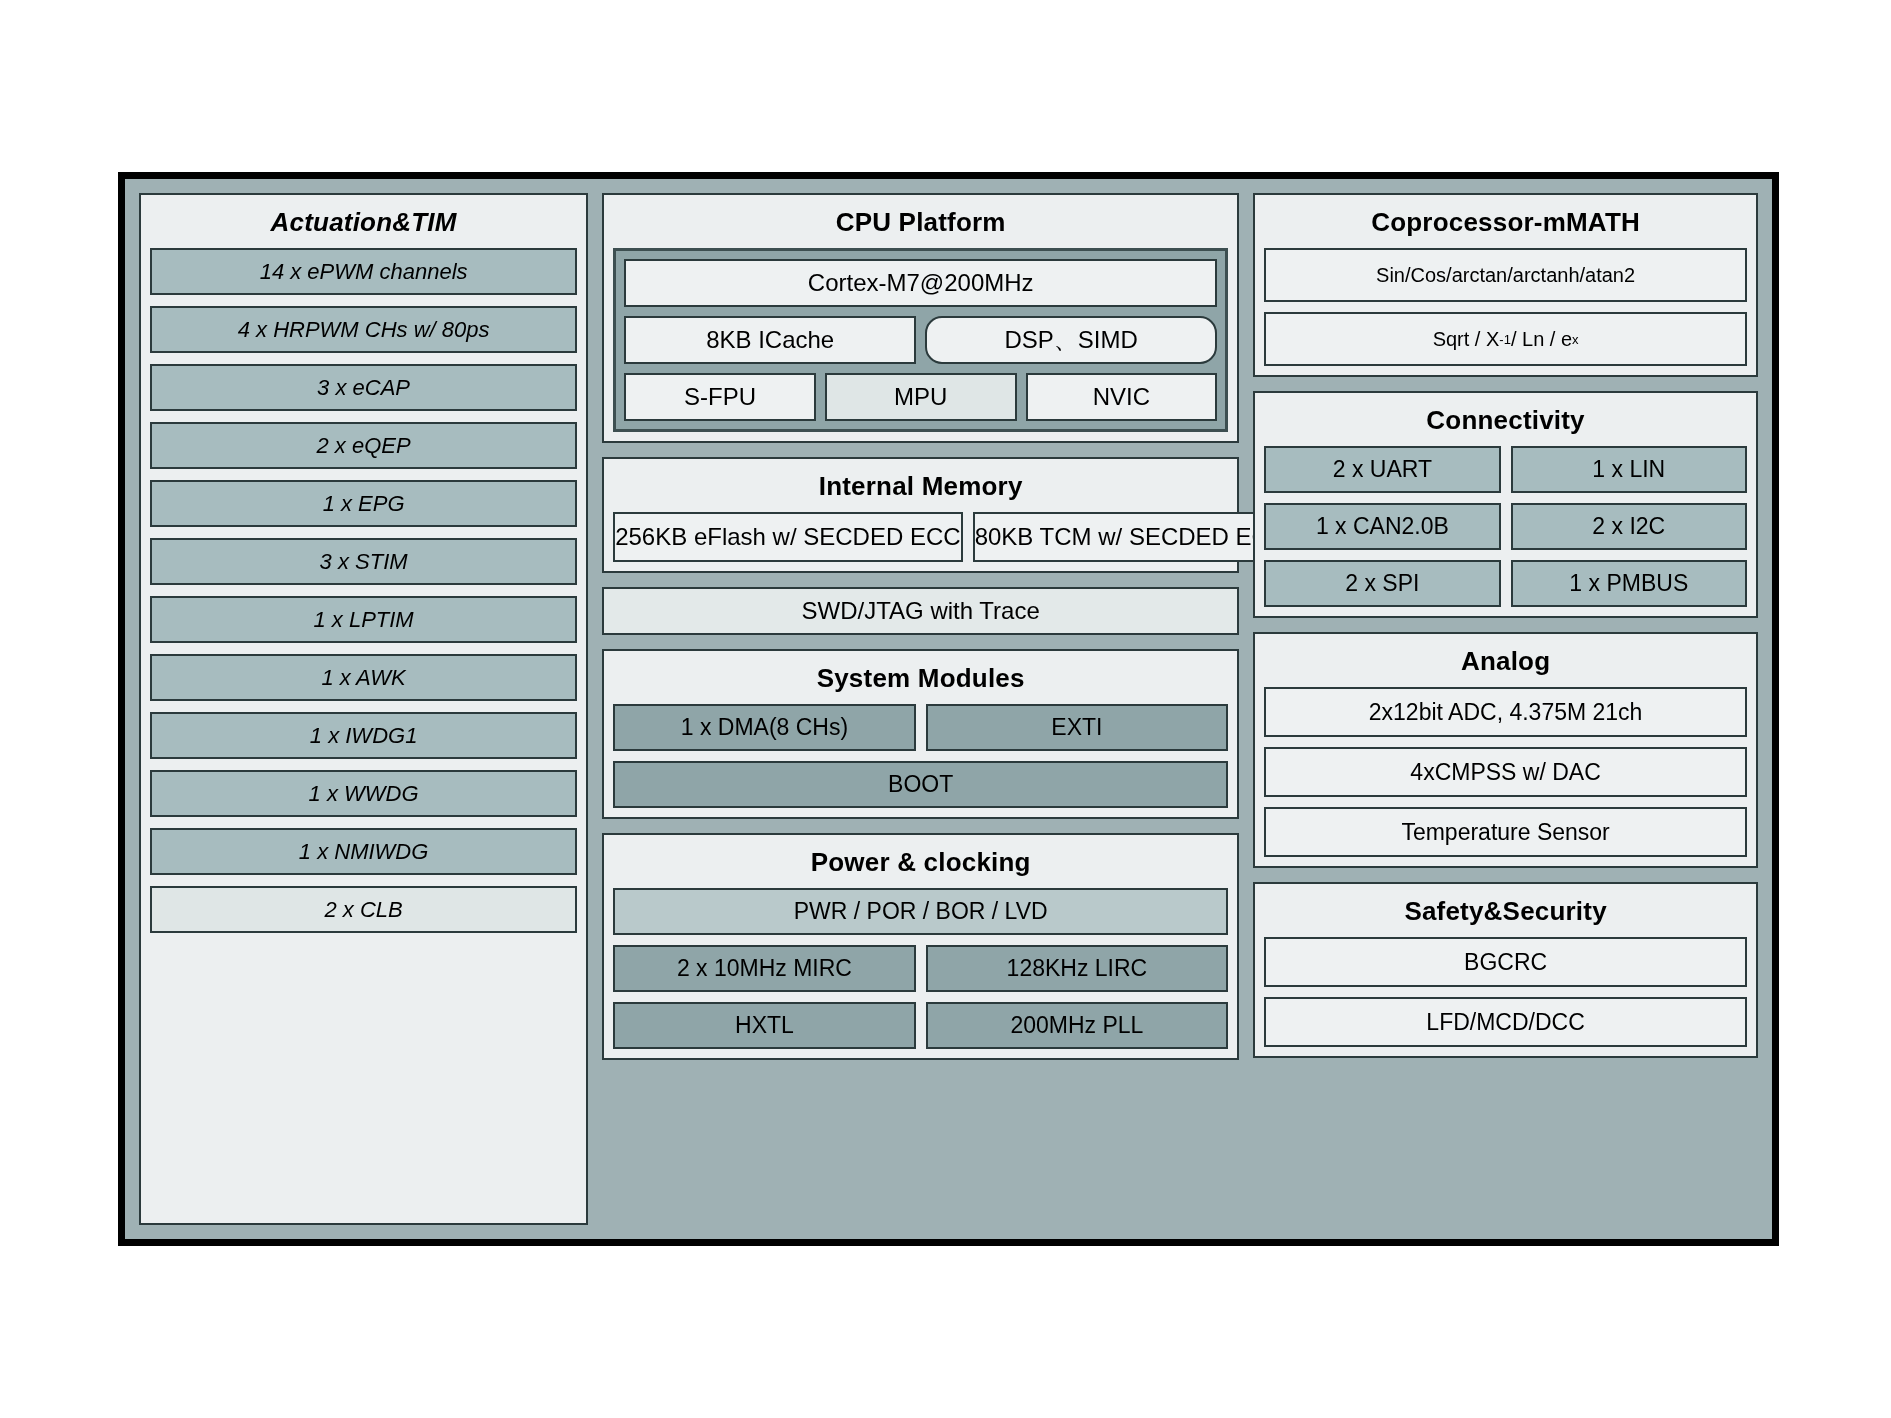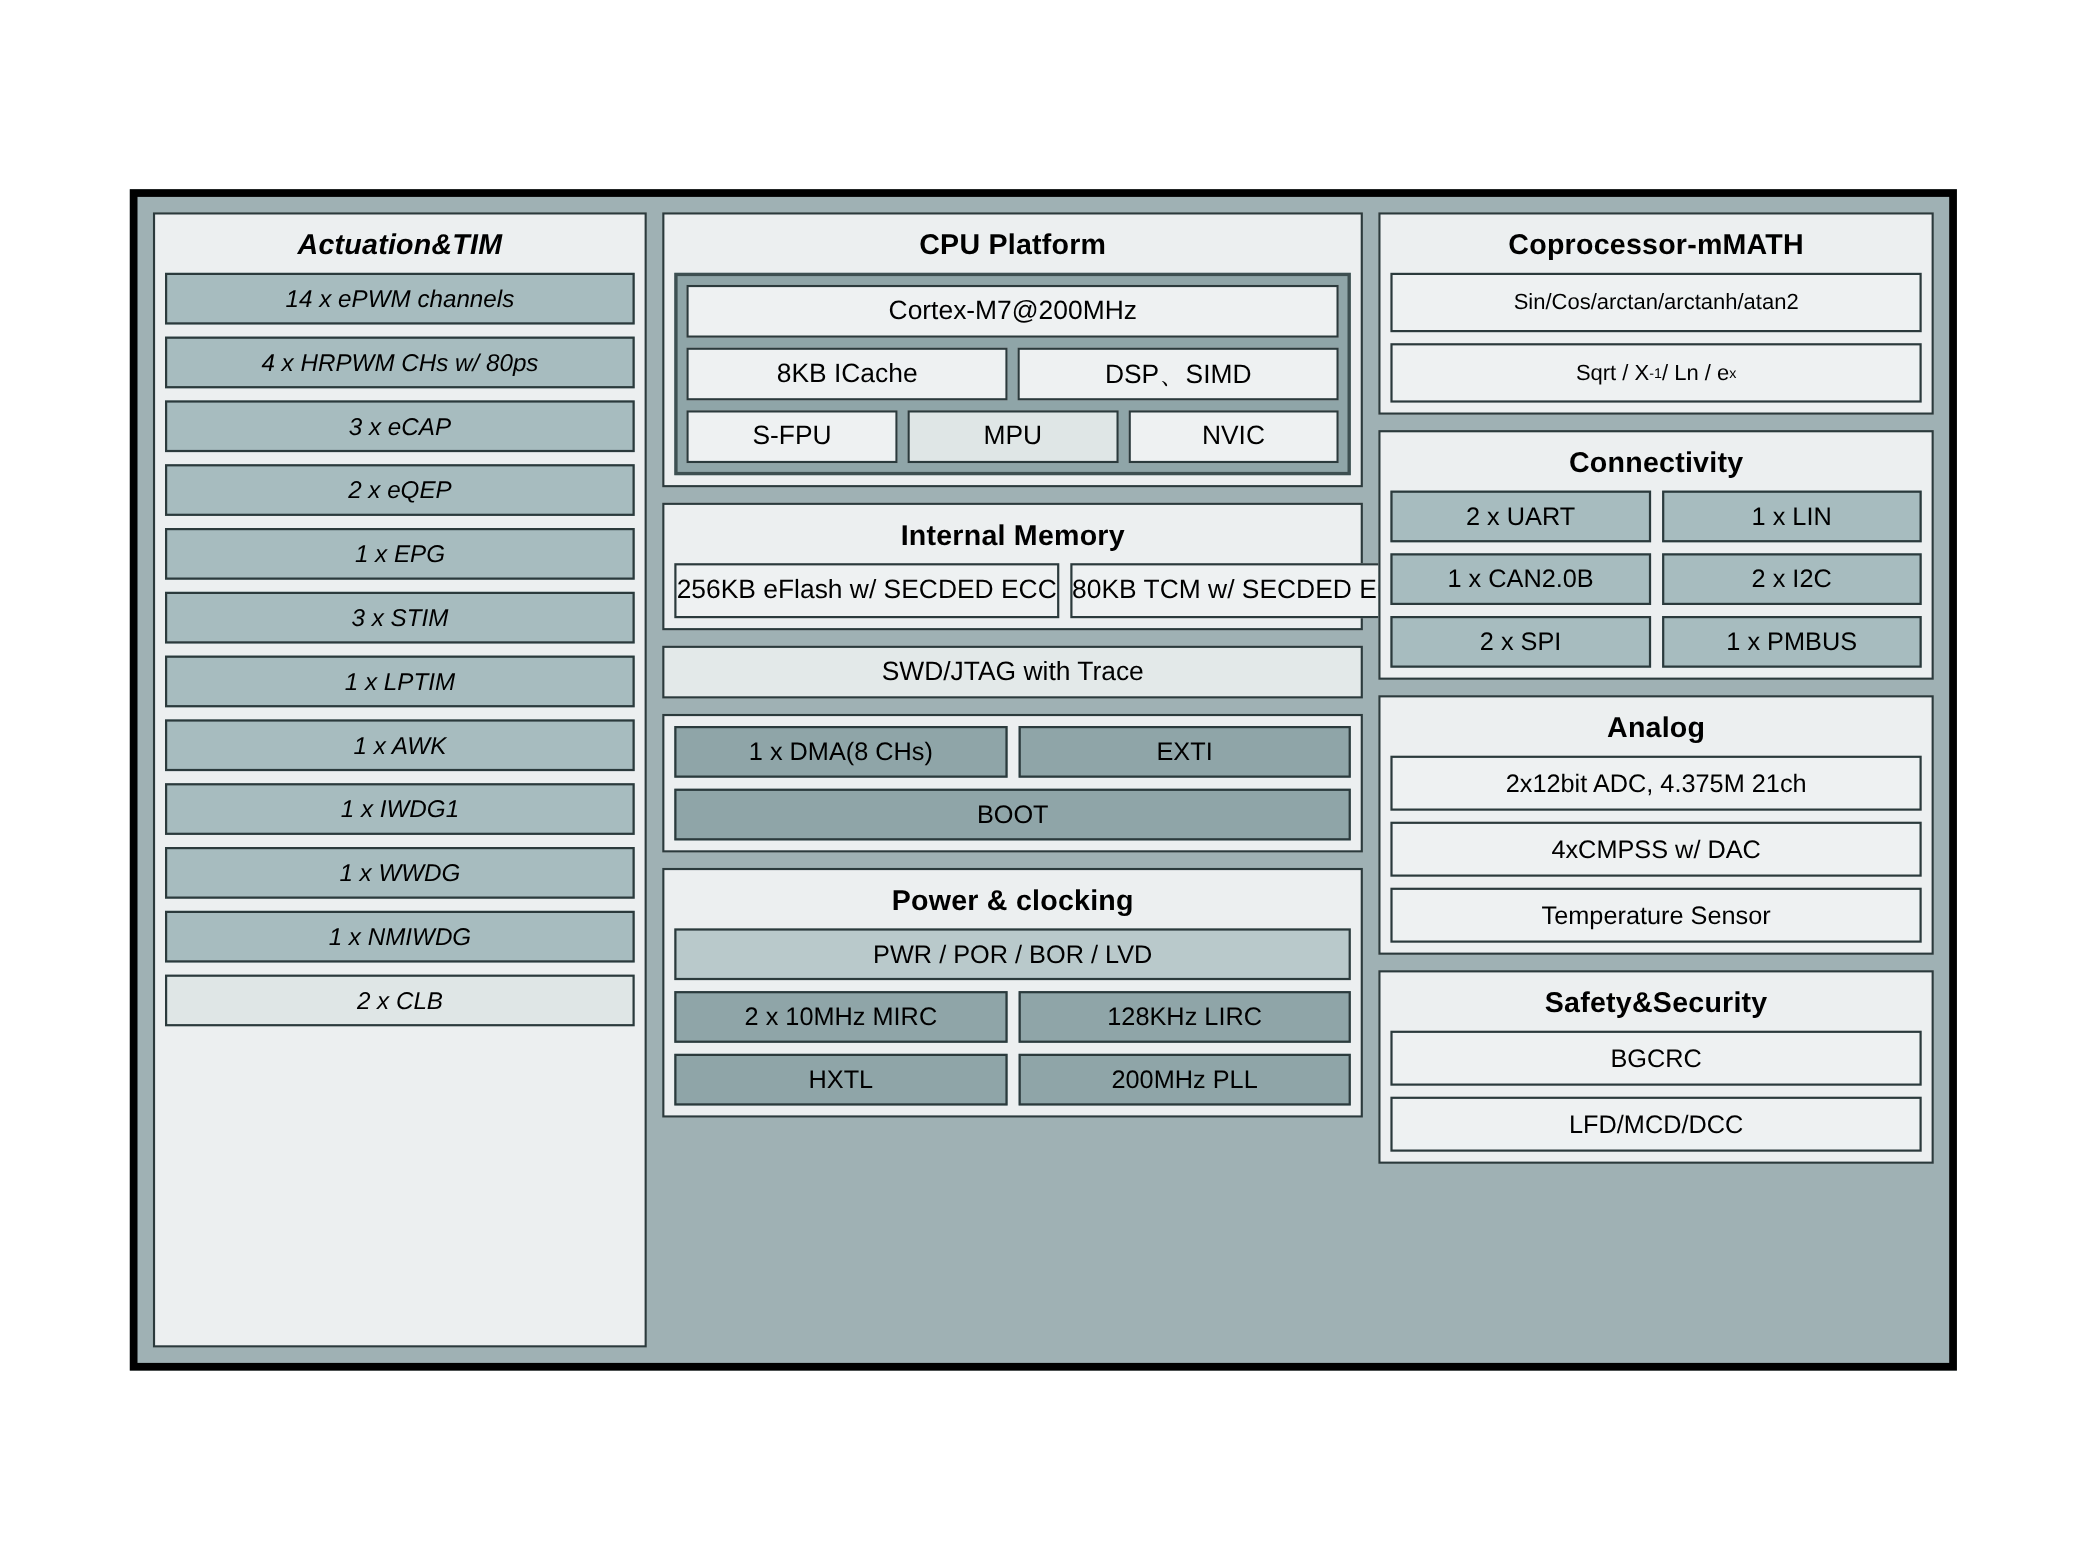--- a/index.html
+++ b/index.html
@@ -159,41 +159,42 @@
   </div>
 
   <div class="column" id="col-mid">
 
     <div class="group" id="cpu-platform">
       <div class="group-title">CPU Platform</div>
       <div class="inner-box">
         <div class="cell tone-b">Cortex-M7@200MHz</div>
         <div class="row">
           <div class="cell tone-b" style="flex:1 1 0;">8KB ICache</div>
-          <div class="cell tone-b" style="flex:1 1 0;">DSP、SIMD</div>
+          <div class="cell tone-b" style="flex:1 1 0;border-radius:17px;">DSP、SIMD</div>
         </div>
         <div class="row">
           <div class="cell tone-b" style="flex:1 1 0;">S-FPU</div>
           <div class="cell tone-c" style="flex:1 1 0;">MPU</div>
           <div class="cell tone-b" style="flex:1 1 0;">NVIC</div>
         </div>
       </div>
     </div>
 
     <div class="group" id="internal-memory">
       <div class="group-title">Internal Memory</div>
       <div class="list">
         <div class="cell tone-b">256KB eFlash w/ SECDED ECC</div>
         <div class="cell tone-b">80KB TCM w/ SECDED ECC</div>
       </div>
     </div>
 
     <div id="swd-jtag">SWD/JTAG with Trace</div>
 
     <div class="group" id="system-modules">
+      <div class="group-title">System Modules</div>
       <div class="grid2">
         <div class="row">
           <div class="cell tone-d">1 x DMA(8 CHs)</div>
           <div class="cell tone-d">EXTI</div>
         </div>
         <div class="row">
           <div class="cell tone-d">BOOT</div>
         </div>
       </div>
     </div>

